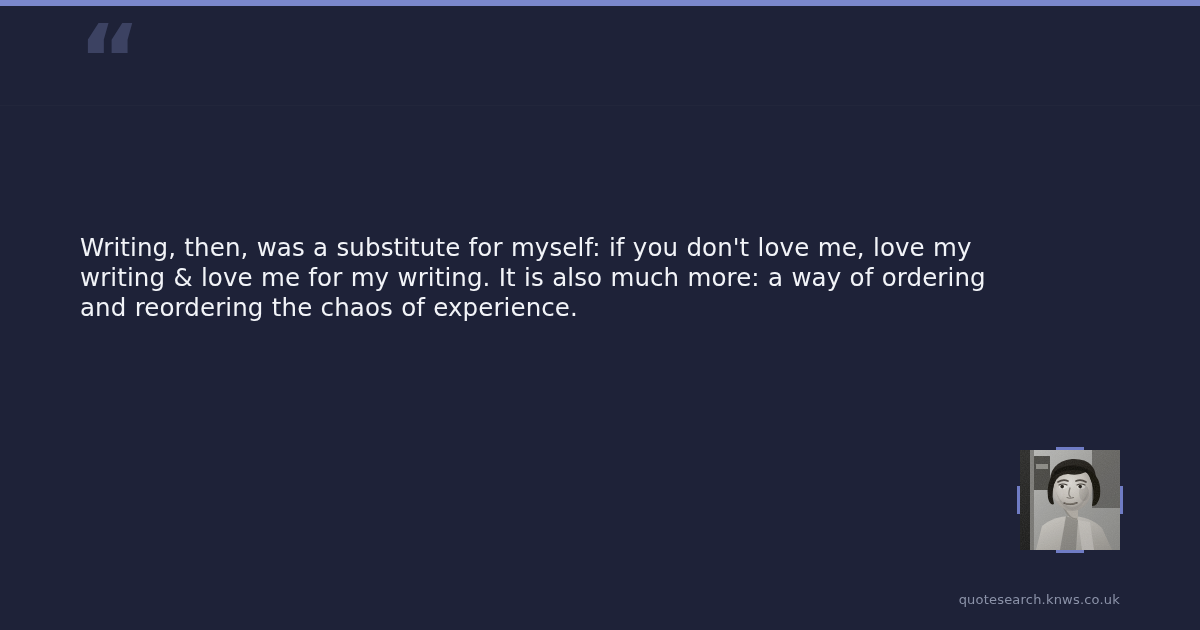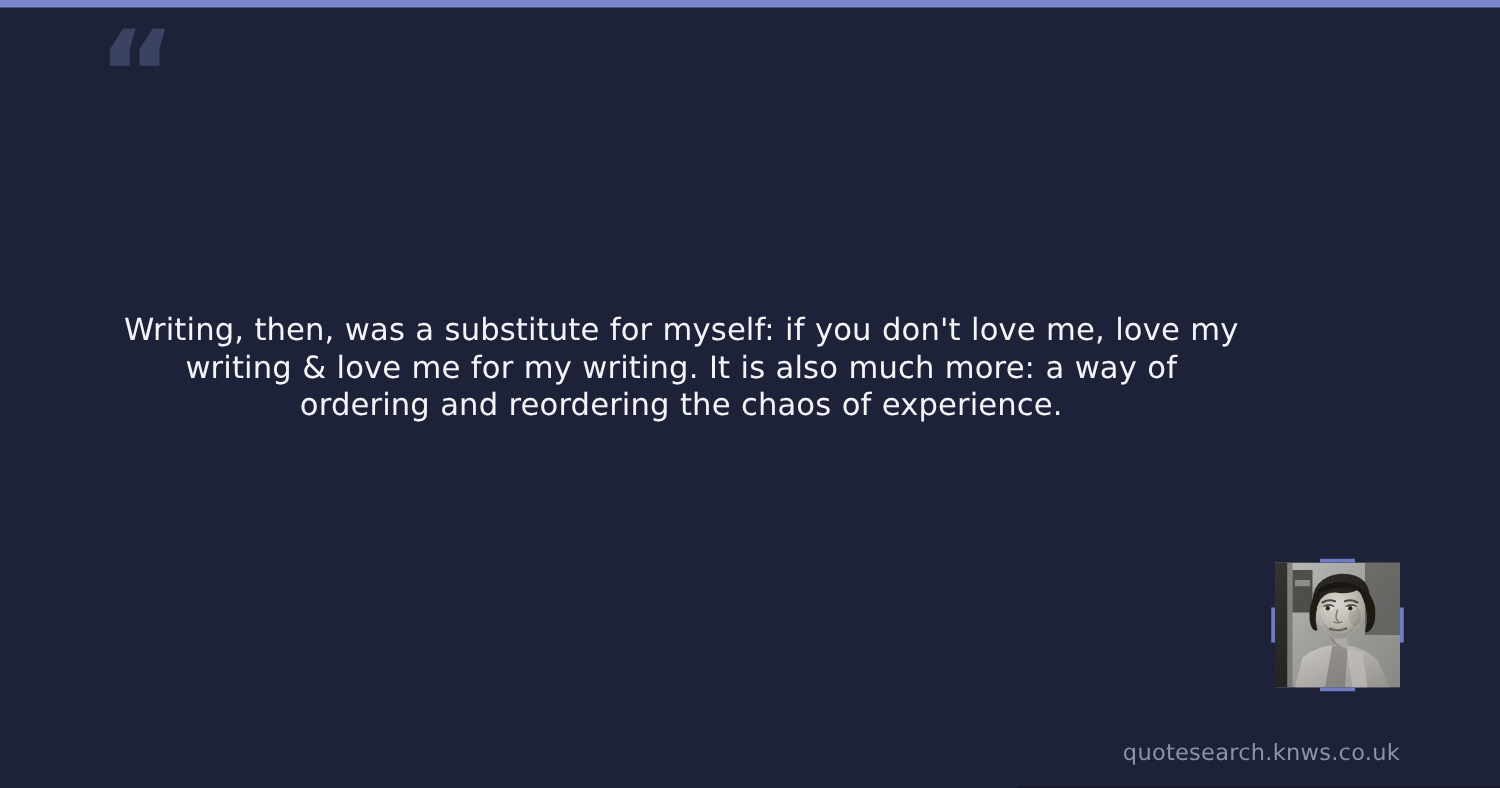--- a/index.html
+++ b/index.html
@@ -55,28 +55,27 @@
 
   
   #quote-block {
     position: absolute;
     left: 80px;
     top: 233px;
     width: 930px;
   }
 
   #quote-text {
-    margin: 16px;
+    margin: 0;
     font-size: 24.5px;
     line-height: 30px;
     font-weight: 400;
     color: #f2f4f8;
     letter-spacing: 0.1px;
     word-spacing: 0.4px;
-    text-align: center;
   }
 
   #attribution {
     margin: 0;
     position: absolute;
     left: 0;
     top: 116px;
     font-size: 21px;
     font-weight: 700;
     color: #7b88cc;
@@ -117,21 +116,21 @@
   }
   .portrait-tick.tick-right {
     top: 36px; right: -3px; height: 28px; width: 3px;
   }
 
   
   #source-url {
     position: absolute;
     right: 80px;
     top: 592px;
-    font-size: 18px;
+    font-size: 13px;
     font-weight: 400;
     color: #8c93a9;
     letter-spacing: 0.2px;
   }
 </style>
 </head>
 <body>
 
 <div id="quote-card">
 

